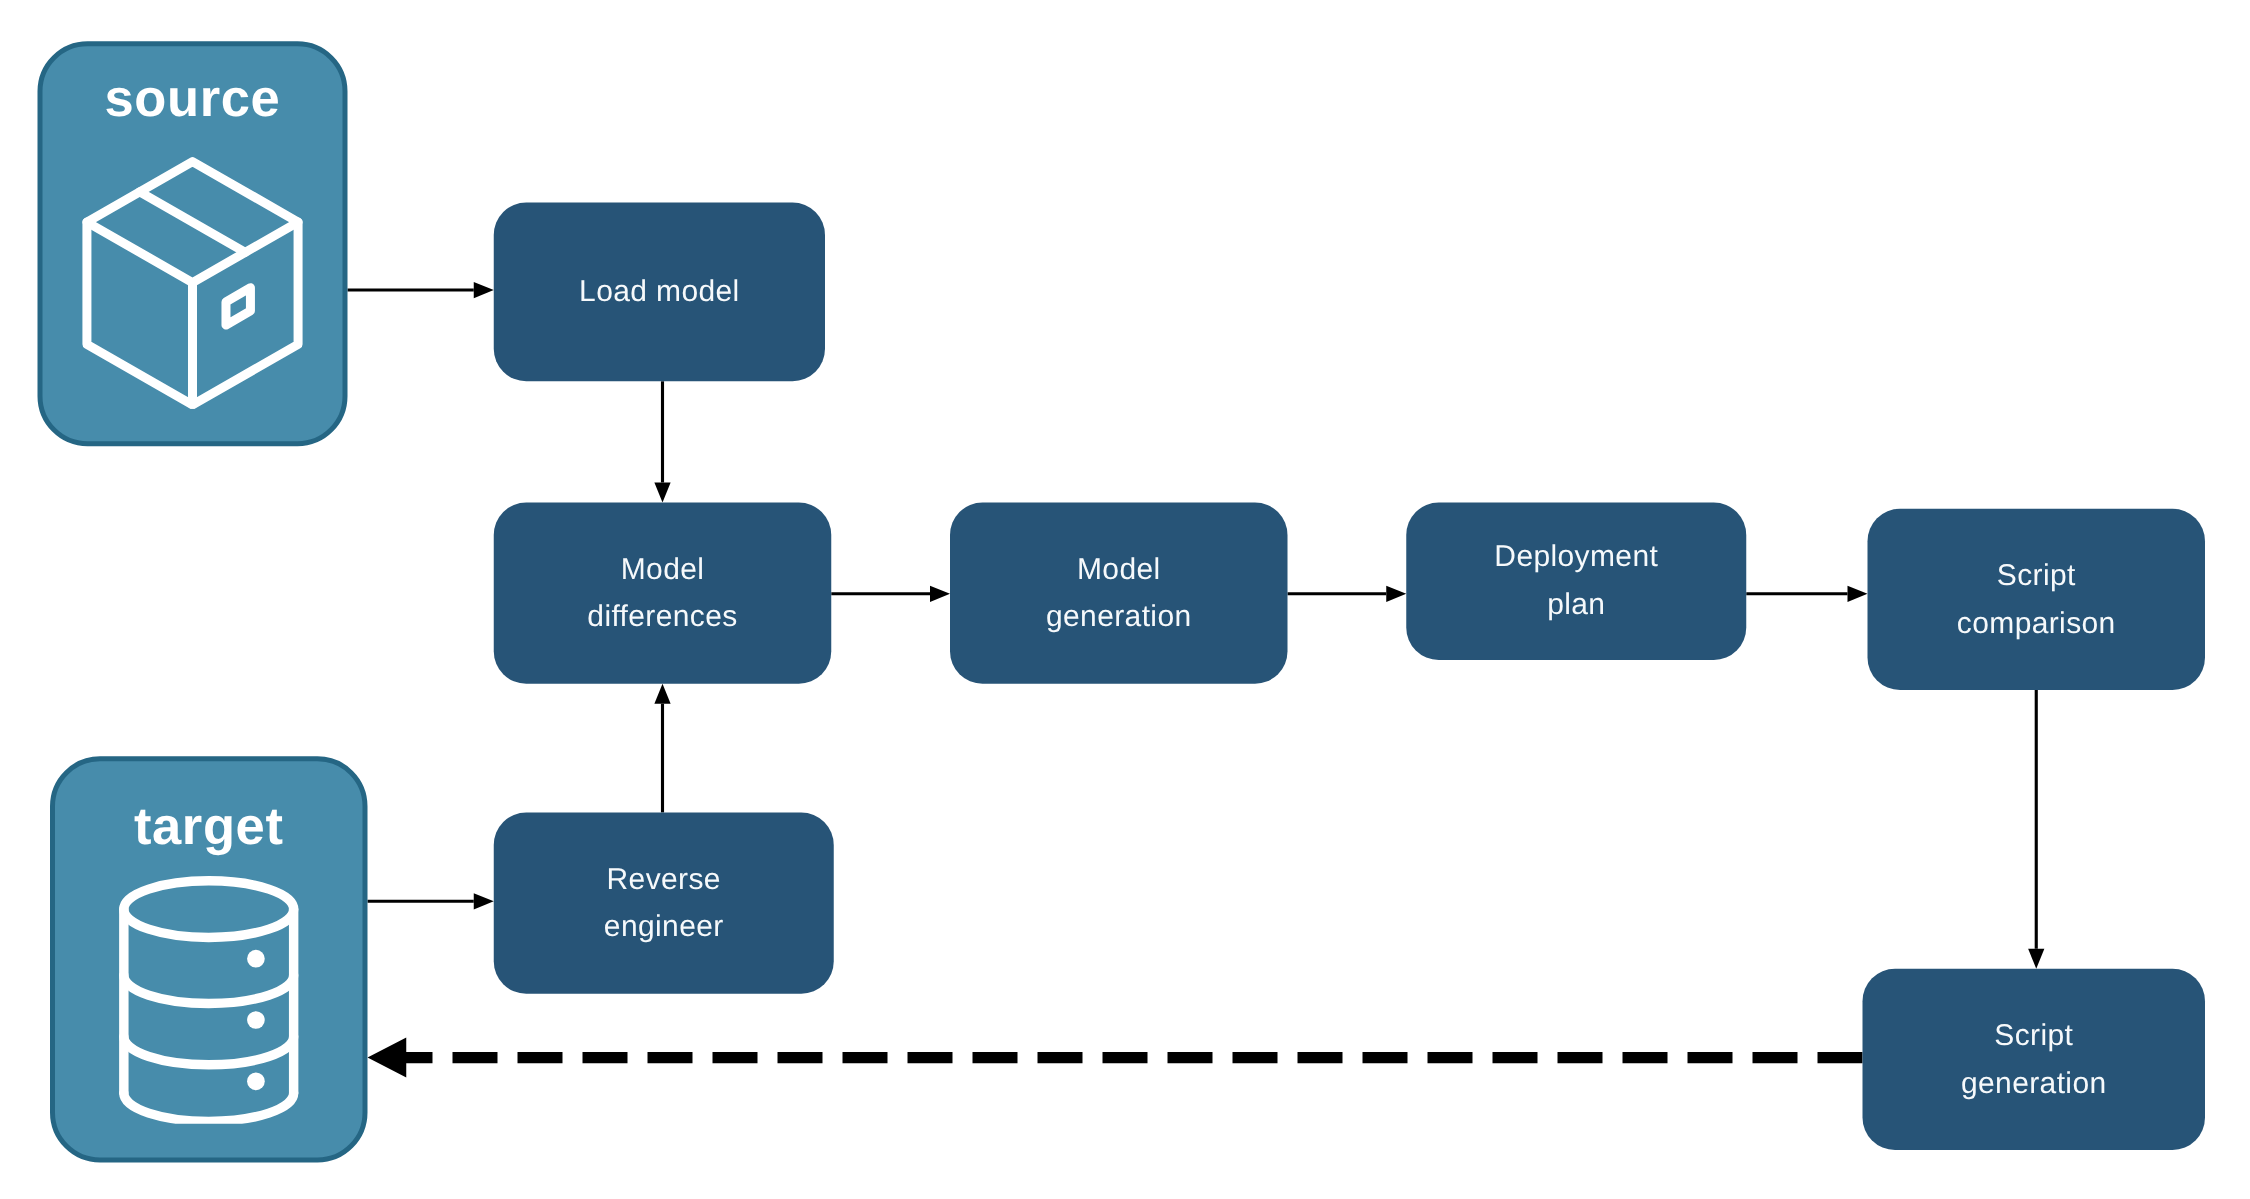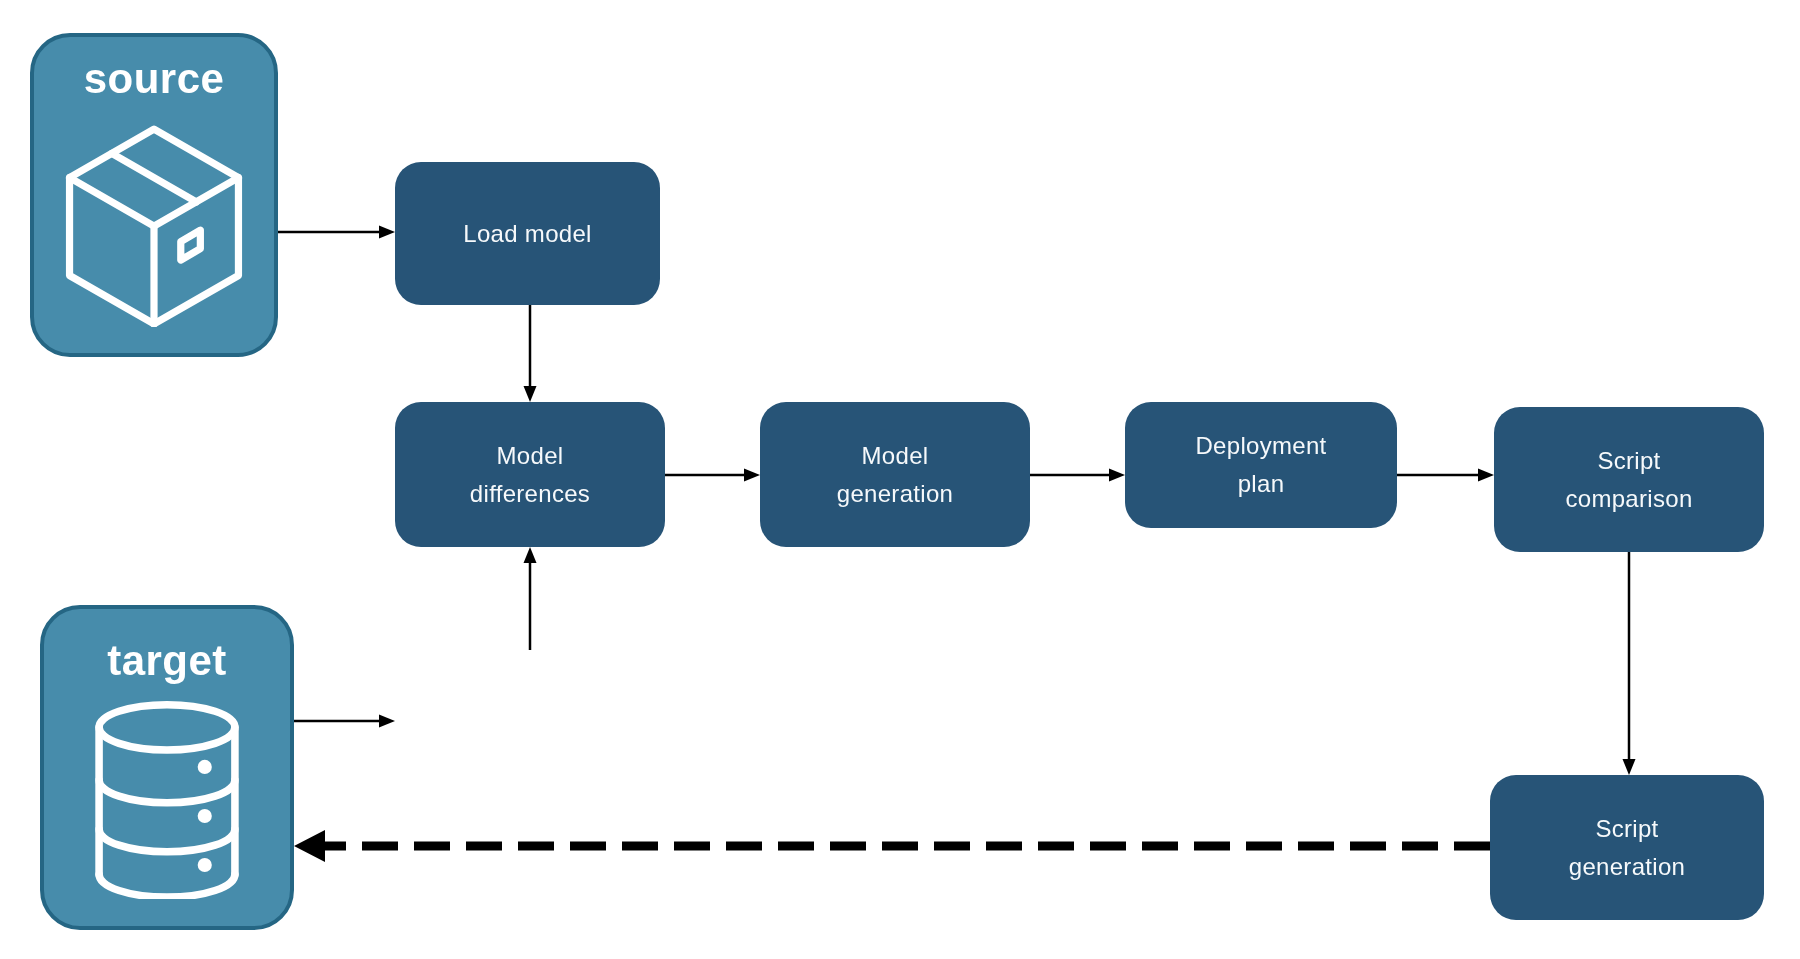--- a/index.html
+++ b/index.html
@@ -125,19 +125,23 @@
   <div class="node" style="left:1125px;top:402px;width:272px;height:126px;">
     <span>Deployment</span>
     <span>plan</span>
   </div>
 
   <div class="node" style="left:1494px;top:407px;width:270px;height:145px;">
     <span>Script</span>
     <span>comparison</span>
   </div>
 
+  <div class="node" style="left:395px;top:650px;width:272px;height:145px;">
+    <span>Reverse</span>
+    <span>engineer</span>
+  </div>
 
   <div class="node" style="left:1490px;top:775px;width:274px;height:145px;">
     <span>Script</span>
     <span>generation</span>
   </div>
 
 </div>
 
 </body></html>

